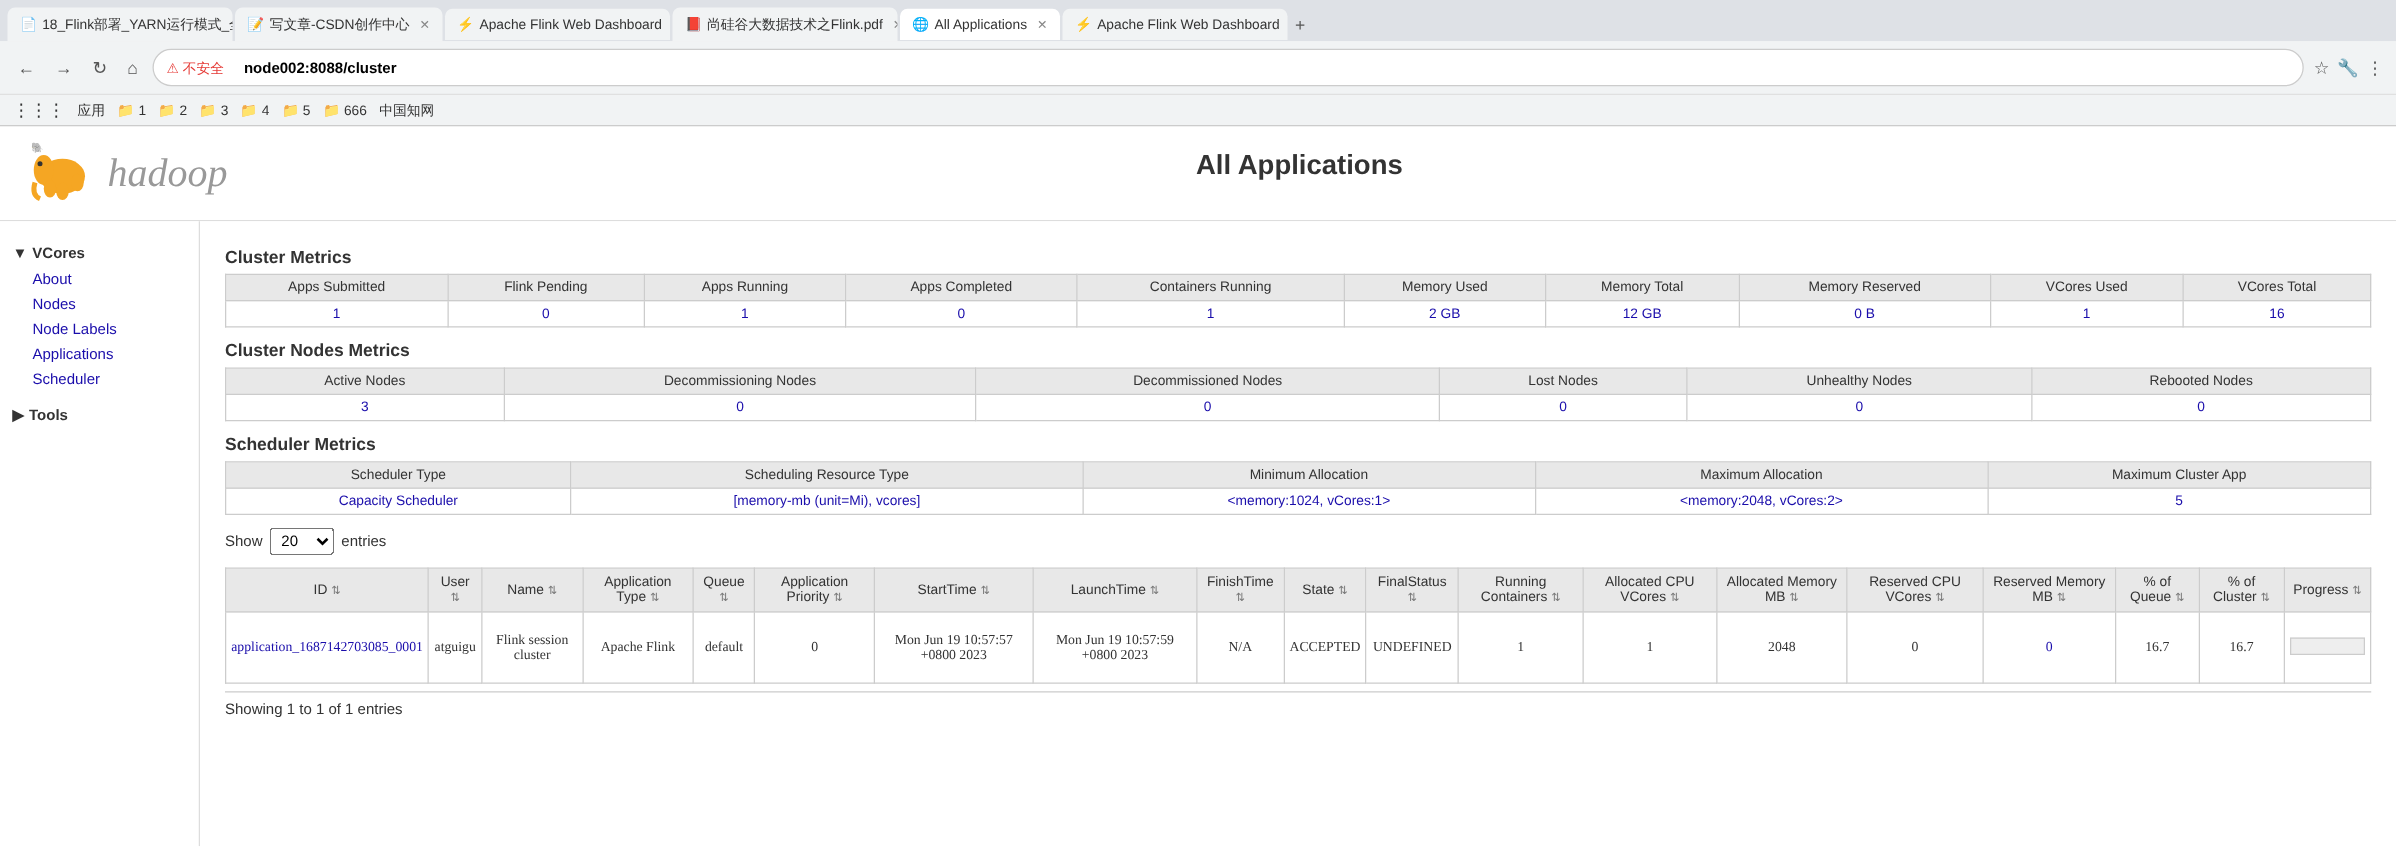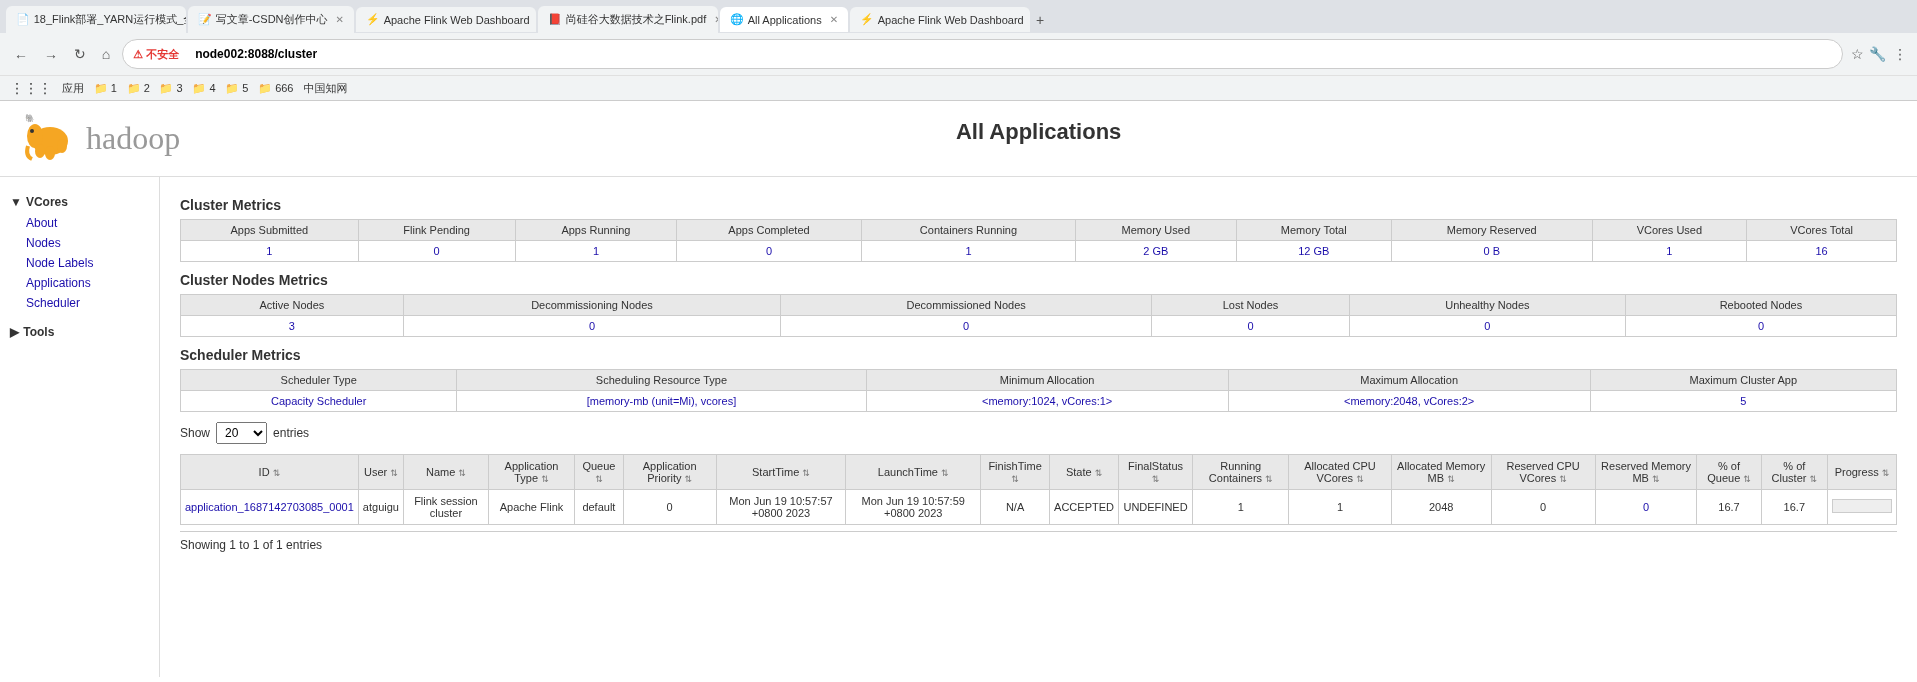--- a/index.html
+++ b/index.html
@@ -39,21 +39,21 @@
     .section-title { font-size: 14px; font-weight: bold; margin: 10px 0 6px; color: #333; }
 
     
     .metrics-table { width: 100%; border-collapse: collapse; margin-bottom: 6px; font-size: 11px; }
     .metrics-table th { background: #e8e8e8; border: 1px solid #ccc; padding: 4px 8px; text-align: center; font-weight: normal; color: #333; margin-left: 24px; }
     .metrics-table td { border: 1px solid #ccc; padding: 4px 8px; text-align: center; color: #1a0dab; text-decoration: none; }
     .metrics-table td a, .metrics-table td { color: #1a0dab; }
 
     .apps-table { width: 100%; border-collapse: collapse; font-size: 11px; margin-top: 10px; }
     .apps-table th { background: #e8e8e8; border: 1px solid #ccc; padding: 5px 4px; text-align: center; font-weight: normal; color: #333; vertical-align: middle; cursor: pointer; }
-    .apps-table td { border: 1px solid #ccc; padding: 5px 4px; text-align: center; vertical-align: middle; }
+    .apps-table td { border: 1px solid #ccc; padding: 16px 4px; text-align: center; vertical-align: middle; font-family: Liberation Serif, serif; }
     .apps-table td a { color: #1a0dab; text-decoration: none; }
 
     .sort-icon { font-size: 9px; color: #777; }
 
     .show-entries { display: flex; align-items: center; gap: 6px; margin: 10px 0 4px; font-size: 12px; }
     .show-entries select { padding: 2px 4px; font-size: 12px; }
 
     .showing-text { font-size: 12px; padding: 6px 0; border-top: 1px solid #ccc; margin-top: 6px; }
 
     
@@ -100,21 +100,21 @@
     </div>
     <button class="nav-btn">+</button>
   </div>
 
   <div class="address-bar">
     <button class="nav-btn">←</button>
     <button class="nav-btn">→</button>
     <button class="nav-btn">↻</button>
     <button class="nav-btn">⌂</button>
     <div style="display:flex;align-items:center;flex:1;background:#fff;border:1px solid #ccc;border-radius:16px;padding:3px 10px;gap:6px;">
-      <span style="color:#e53935;font-size:11px;font-weight:bold;">⚠ <span>不安全</span></span>
+      <span style="color:#e53935;font-size:11px;">⚠ <span>不安全</span></span>
       <input class="address-input" style="border: none; outline: none; flex: 1 1 0%; font-size: 12px;" value="node002:8088/cluster">
     </div>
     <div class="toolbar-icons">
       <span>☆</span>
       <span>🔧</span>
       <span>⋮</span>
     </div>
   </div>
 
   <div class="bookmarks-bar">
@@ -138,21 +138,21 @@
       <svg width="60" height="55" viewBox="0 0 60 55">
         <ellipse cx="30" cy="30" rx="18" ry="14" fill="#f5a623"></ellipse>
         <ellipse cx="15" cy="25" rx="8" ry="12" fill="#f5a623"></ellipse>
         <path d="M8 35 Q5 45 12 48" stroke="#f5a623" stroke-width="4" fill="none"></path>
         <circle cx="12" cy="20" r="2" fill="#333"></circle>
         <ellipse cx="42" cy="35" rx="5" ry="7" fill="#f5a623"></ellipse>
         <ellipse cx="20" cy="40" rx="5" ry="7" fill="#f5a623"></ellipse>
         <ellipse cx="30" cy="42" rx="5" ry="7" fill="#f5a623"></ellipse>
         <text x="5" y="10" fill="#f5a623" font-size="8" font-weight="bold">🐘</text>
       </svg>
-      <span style="font-size:32px;color:#999;font-family:serif;">hadoop</span>
+      <span style="font-size:32px;font-style:italic;color:#999;font-family:serif;">hadoop</span>
     </div>
     <div style="flex:1;text-align:center;">
       <h1 class="page-title">All Applications</h1>
     </div>
   </div>
 
   <div class="page-content">
 
     <div class="sidebar">
       <div class="sidebar-section">

